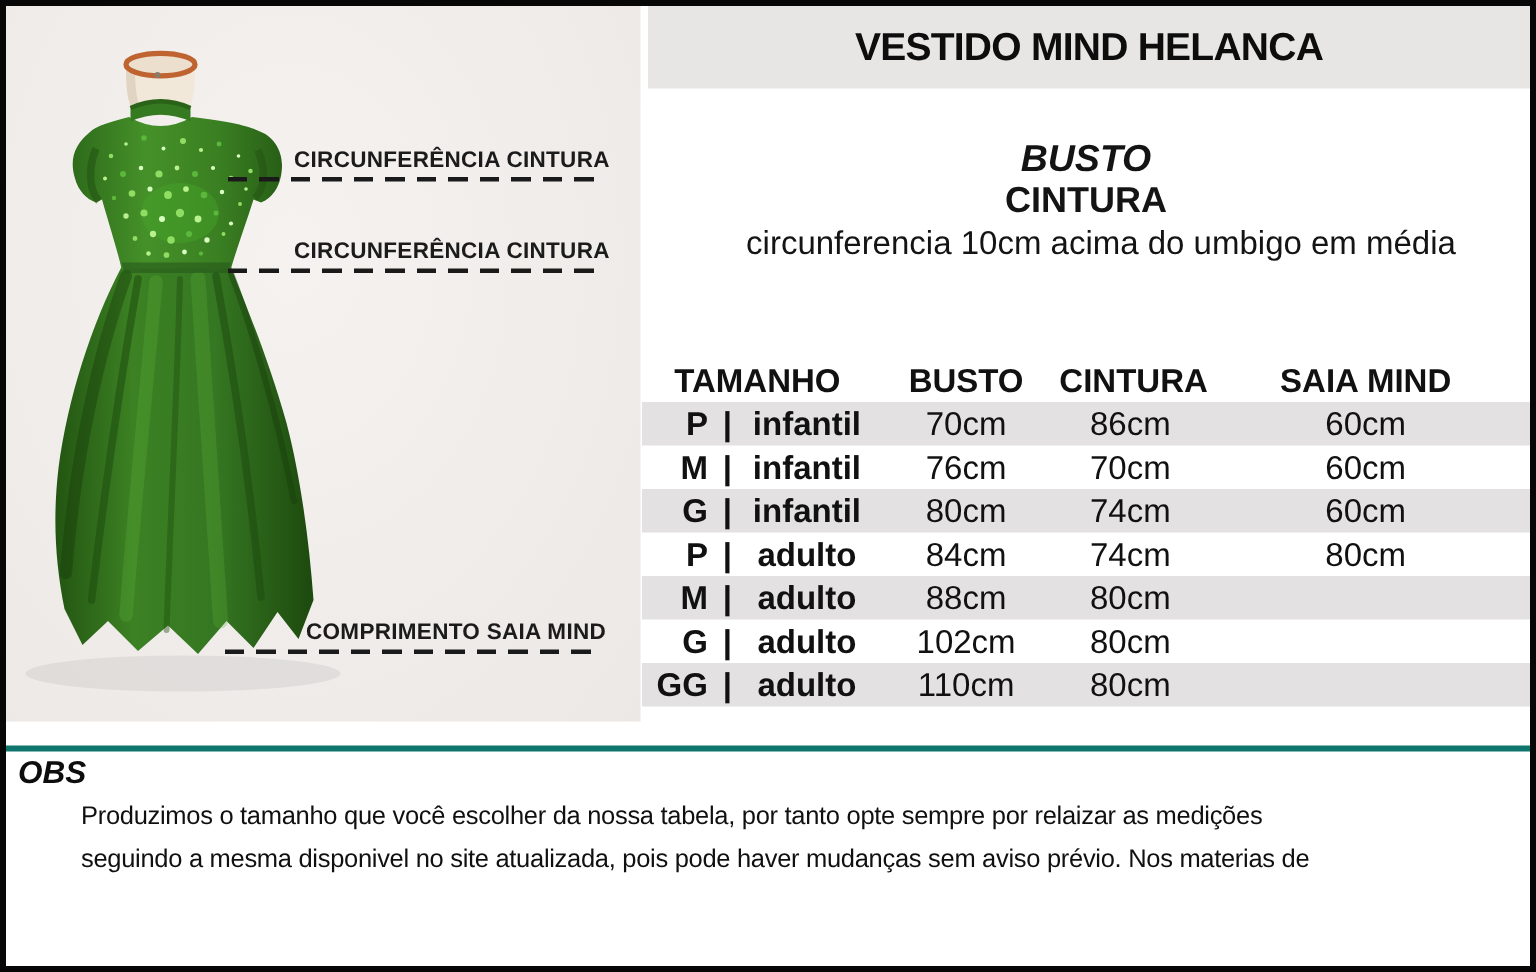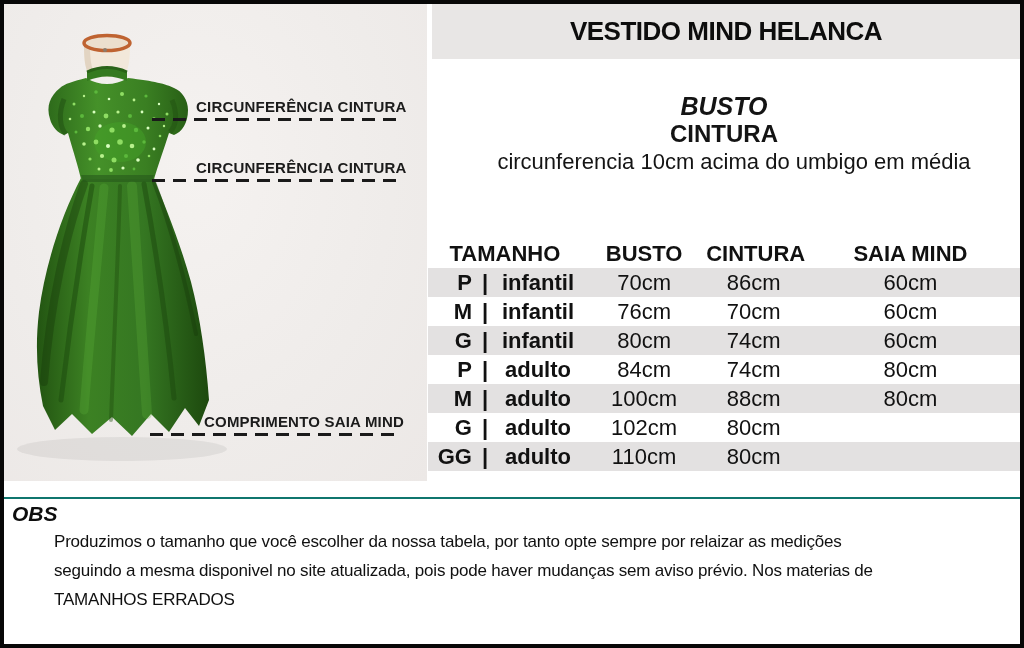--- a/index.html
+++ b/index.html
@@ -54,21 +54,21 @@
   .trow{height:29px;font-size:22px;}
   .trow.stripe{background:#e3e1e1;}
   .thead > div, .trow > div{text-align:center;}
   .cell-size{display:flex;justify-content:center;font-weight:bold;}
   .cell-size .sz{width:40px;text-align:right;}
   .cell-size .sep{width:26px;text-align:center;font-weight:bold;}
   .cell-size .grp{width:80px;text-align:center;}
   
   .obs-box{
     position:absolute;left:0;right:0;top:493px;bottom:0;
-    border-top:2px solid #0f766e;background:#fff;
+    border-top:4px solid #0f766e;background:#fff;
     padding:2px 10px 0 8px;
   }
   .obs-heading{font-size:21px;font-weight:bold;font-style:italic;line-height:26px;color:#0d0d0d;}
   .obs-line{font-size:17px;line-height:29px;letter-spacing:-.2px;color:#101010;white-space:nowrap;margin-left:42px;}
 </style>
 </head>
 <body>
 
 <div class="canvas">
 
@@ -246,21 +246,20 @@
       <div>84cm</div>
       <div>74cm</div>
       <div>80cm</div>
     </div>
     <div class="trow stripe">
       <div class="cell-size">
           <span class="sz">M</span>
           <span class="sep">|</span>
           <span class="grp">adulto</span>
         </div>
-      <div>100cm</div>
       <div>88cm</div>
       <div>80cm</div>
     </div>
     <div class="trow">
       <div class="cell-size">
           <span class="sz">G</span>
           <span class="sep">|</span>
           <span class="grp">adulto</span>
         </div>
       <div>102cm</div>
@@ -274,16 +273,15 @@
         </div>
       <div>110cm</div>
       <div>80cm</div>
     </div>
   </div>
 
   <div class="obs-box">
     <div class="obs-heading">OBS</div>
     <div class="obs-line">Produzimos o tamanho que você escolher da nossa tabela, por tanto opte sempre por relaizar as medições</div>
     <div class="obs-line">seguindo a mesma disponivel no site atualizada, pois pode haver mudanças sem aviso prévio. Nos materias de</div>
-    <div class="obs-line">TAMANHOS ERRADOS</div>
   </div>
 
 </div>
 
 </body></html>

